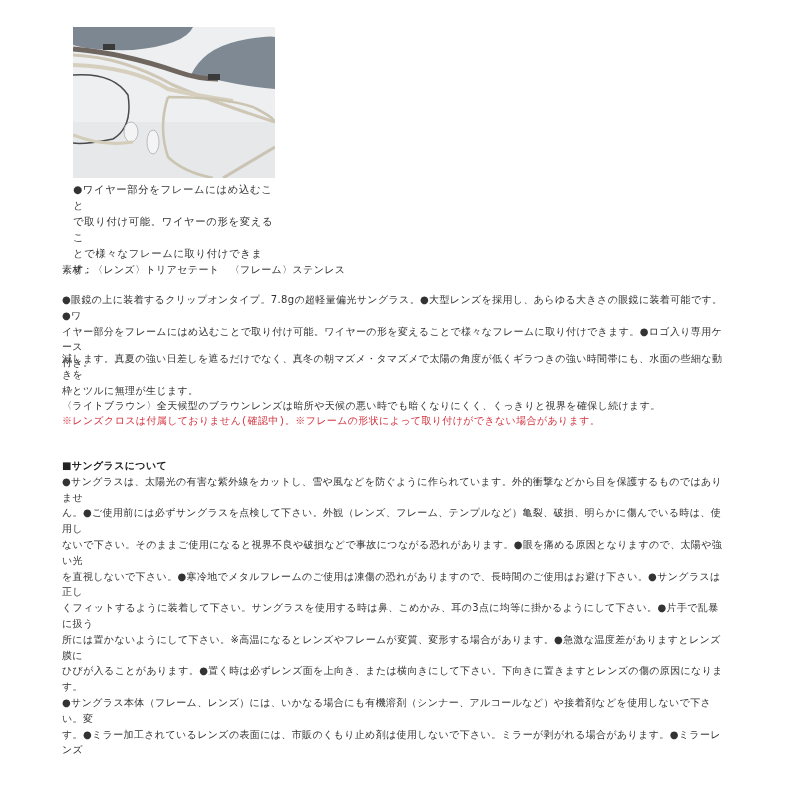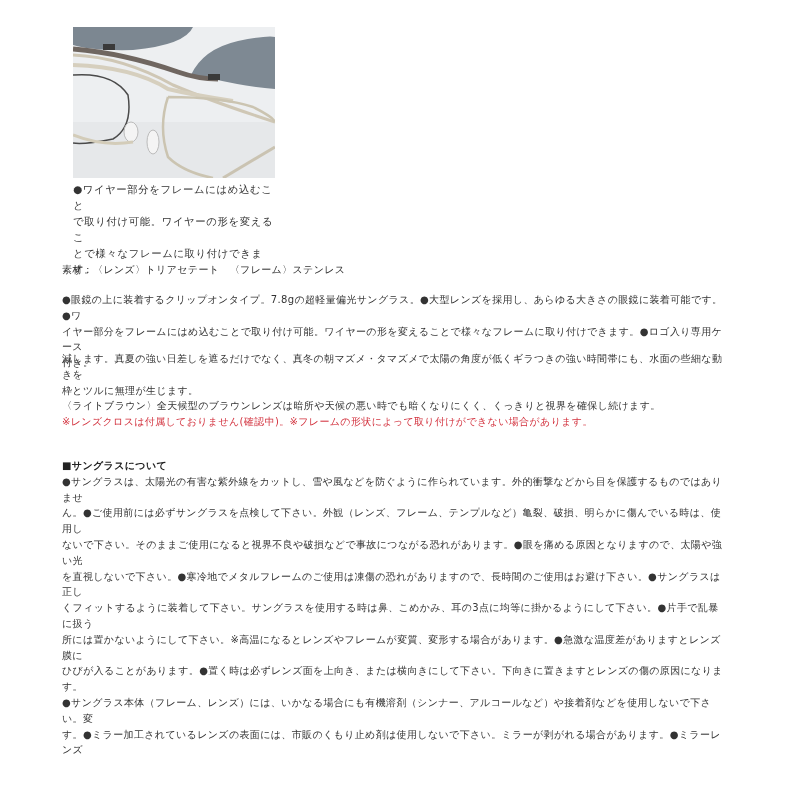--- a/index.html
+++ b/index.html
@@ -6,21 +6,21 @@
   body { width: 800px; height: 800px; position: relative; overflow: hidden;
          font-family: "DejaVu Sans", "Liberation Sans", sans-serif; color: #333333; }
   .photo-block { position: absolute; left: 73px; top: 27px; width: 202px; }
   .photo { width: 202px; height: 151px; display: block; background: #eef0f2; }
   .photo-caption { margin-top: 3px; font-size: 10.4px; line-height: 16px; color: #333; letter-spacing: 0.6px; width: 205px; }
   .text { position: absolute; left: 62px; width: 662px; font-size: 10px; line-height: 15.8px; color: #333; letter-spacing: 0.35px; }
   .text p { margin: 0; }
   .material { top: 262px; }
   .features { top: 292px; }
   .lens { top: 351px; }
-  .red { color: #d3333f; }
+  .red { color: #d3333f; font-family: Liberation Mono, monospace; }
   .sun { top: 458px; }
   .sun-title { font-weight: bold; color: #222; }
   .jp { word-break: break-all; }
 </style>
 </head>
 <body>
 
 <div class="photo-block">
   <svg class="photo" viewBox="0 0 202 151" xmlns="http://www.w3.org/2000/svg">
     <rect width="202" height="151" fill="#edeff1"></rect>

